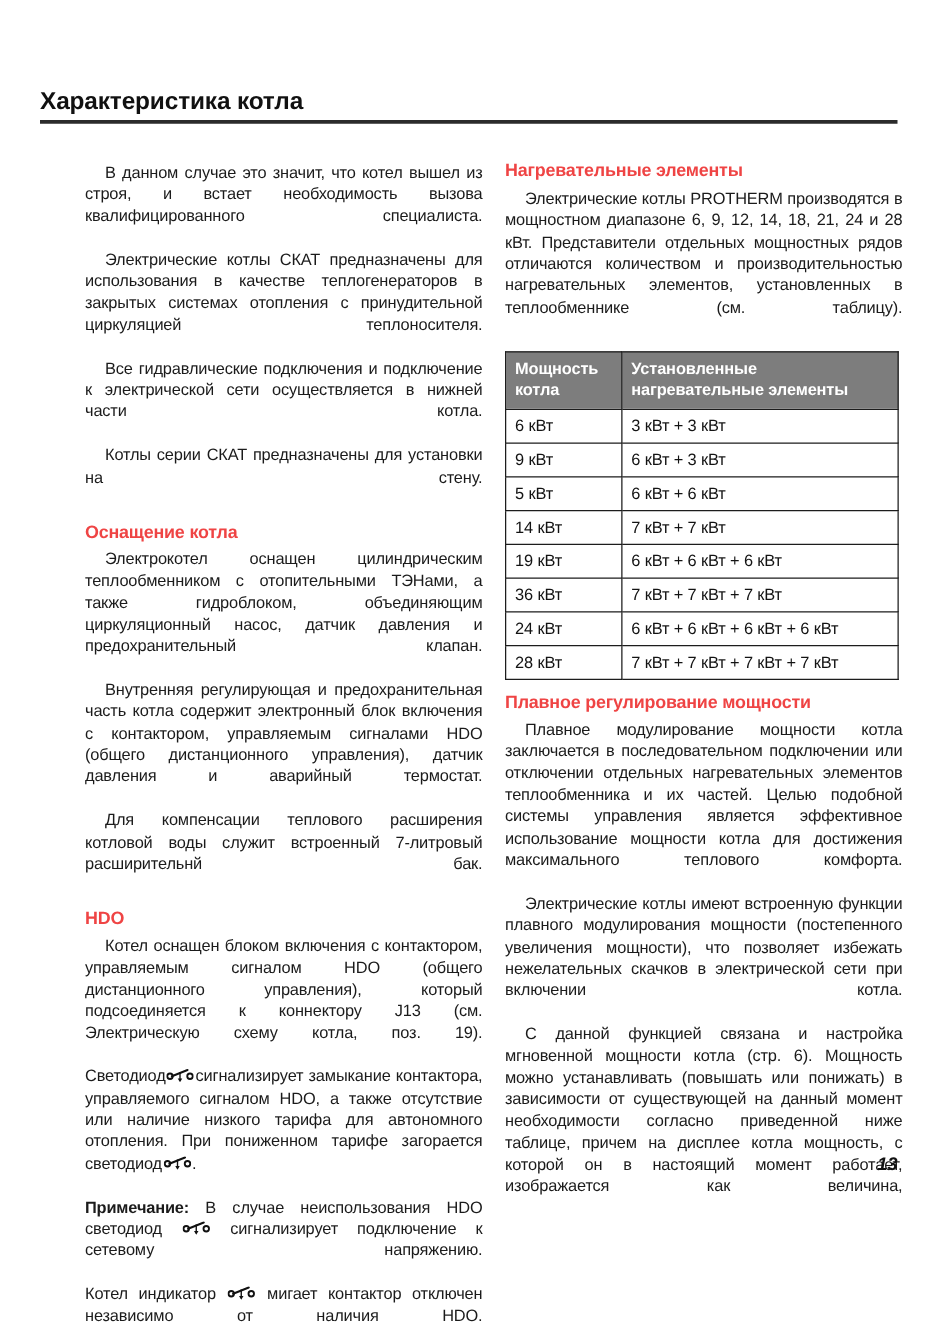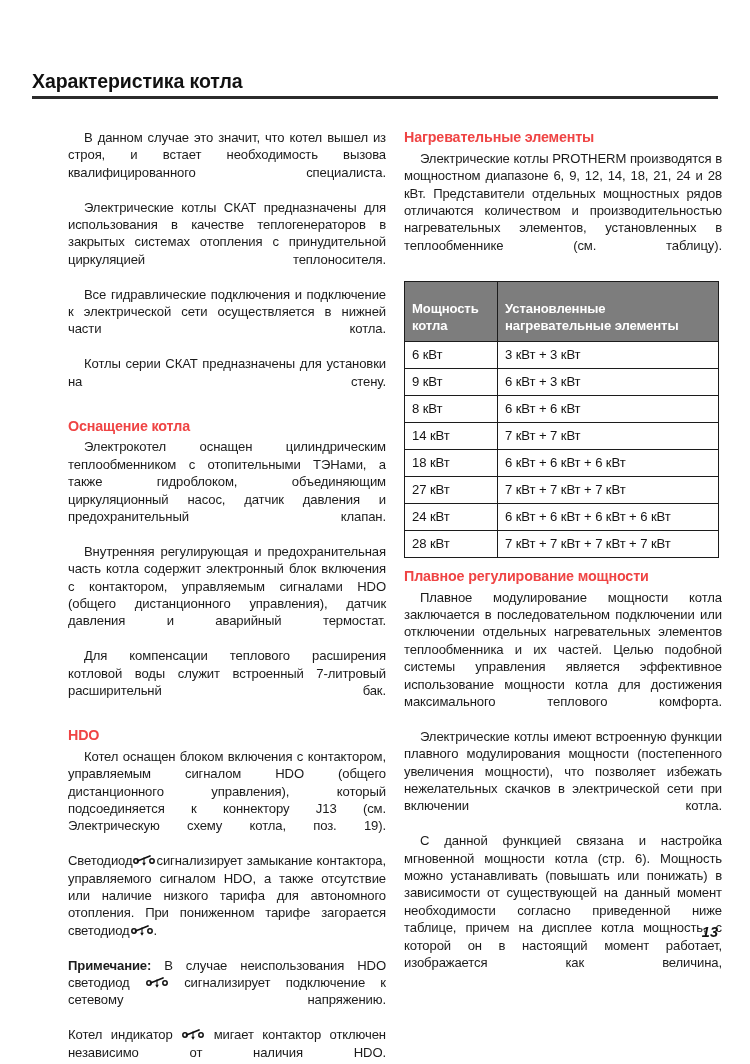--- a/index.html
+++ b/index.html
@@ -109,21 +109,21 @@
     letter-spacing: -0.1px;
     padding: 4px 7px;
     text-align: left;
     vertical-align: top;
   }
   table.spec thead th {
     background: #7d7d7d;
     color: #ffffff;
     font-weight: bold;
     line-height: 17px;
-    padding: 18px 7px 7px 7px;
+    padding: 4px 7px 7px 7px;
   }
   table.spec tbody td {
     background: #ffffff;
     color: #131313;
     line-height: 16px;
     padding: 5px 5px 5px 7px;
   }
   table.spec col.c1 { width: 93px; }
   table.spec col.c2 { width: 221px; }
 
@@ -212,33 +212,33 @@
       <tbody>
         <tr>
           <td>6 кВт</td>
           <td>3 кВт + 3 кВт</td>
         </tr>
         <tr>
           <td>9 кВт</td>
           <td>6 кВт + 3 кВт</td>
         </tr>
         <tr>
-          <td>8 кВт</td>
+          <td>5 кВт</td>
           <td>6 кВт + 6 кВт</td>
         </tr>
         <tr>
           <td>14 кВт</td>
           <td>7 кВт + 7 кВт</td>
         </tr>
         <tr>
-          <td>18 кВт</td>
+          <td>19 кВт</td>
           <td>6 кВт + 6 кВт + 6 кВт</td>
         </tr>
         <tr>
-          <td>27 кВт</td>
+          <td>36 кВт</td>
           <td>7 кВт + 7 кВт + 7 кВт</td>
         </tr>
         <tr>
           <td>24 кВт</td>
           <td>6 кВт + 6 кВт + 6 кВт + 6 кВт</td>
         </tr>
         <tr>
           <td>28 кВт</td>
           <td>7 кВт + 7 кВт + 7 кВт + 7 кВт</td>
         </tr>

